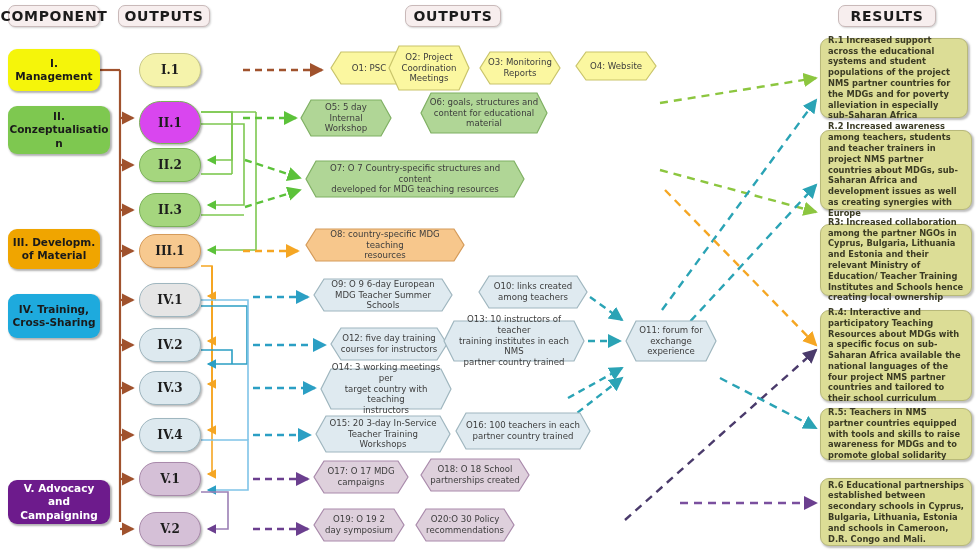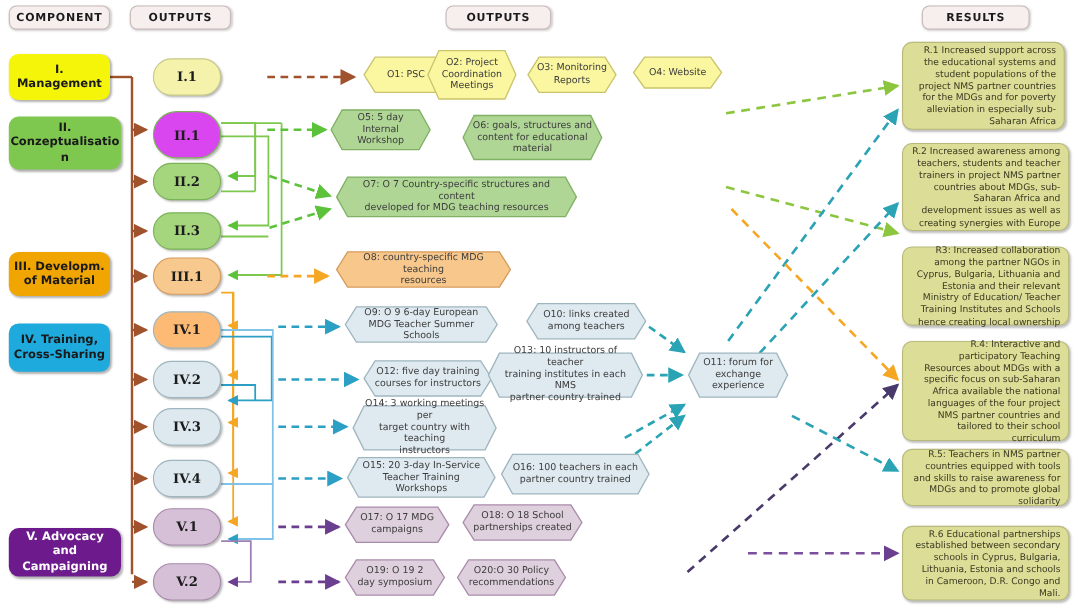--- a/index.html
+++ b/index.html
@@ -11,21 +11,21 @@
     overflow:hidden;
   }
   #stage{position:absolute;left:0;top:0;width:980px;height:554px;}
   #links{position:absolute;left:0;top:0;width:980px;height:554px;pointer-events:none;}
 
   .hdr{
     position:absolute;
     background:#f7eeee;
     border:1px solid #c9b9b9;
     border-radius:7px;
-    font-size:10px;
+    font-size:14px;
     font-weight:bold;
     letter-spacing:.7px;
     color:#1b1b1b;
     display:flex;align-items:center;justify-content:center;
     box-shadow:1px 1px 2px rgba(0,0,0,.18);
   }
 
   .comp{
     position:absolute;
     border-radius:9px;
@@ -65,27 +65,28 @@
     box-sizing:border-box;
     white-space:pre-line;
   }
 
   .res{
     position:absolute;
     background:#dcdd96;
     border:1px solid #b8b97a;
     border-radius:9px;
     display:flex;align-items:center;justify-content:center;
-    text-align:right;
+    text-align:left;
     font-size:8.3px;
     line-height:1.3;
     color:#3b3b24;
     padding:3px 7px;
     box-sizing:border-box;
     box-shadow:1.5px 1.5px 2px rgba(0,0,0,.25);
+    font-weight:bold;
   }
 </style>
 </head>
 <body>
 
 <div id="stage">
 
   <svg id="links" viewBox="0 0 980 554">
     <defs>
       <marker id="ah-brown" markerWidth="7" markerHeight="7" refX="5.2" refY="3" orient="auto">
@@ -210,21 +211,21 @@
 of Material</div>
     <div class="comp" style="left: 8px; top: 294px; width: 92px; height: 44px; background: rgb(30, 170, 221); color: rgb(26, 26, 26); white-space: pre-line;">IV. Training,
 Cross-Sharing</div>
     <div class="comp" style="left: 8px; top: 480px; width: 102px; height: 44px; background: rgb(109, 27, 140); color: rgb(255, 255, 255); white-space: pre-line;">V. Advocacy and
 Campaigning</div>
     <div class="act" style="left: 139px; top: 53px; width: 62px; height: 34px; background: rgb(245, 243, 171); border: 1.4px solid rgb(201, 201, 138);">I.1</div>
     <div class="act" style="left: 139px; top: 101px; width: 62px; height: 43px; background: #d946ef; border: 1.4px solid rgb(123, 179, 89);">II.1</div>
     <div class="act" style="left: 139px; top: 148px; width: 62px; height: 34px; background: rgb(165, 214, 126); border: 1.4px solid rgb(123, 179, 89);">II.2</div>
     <div class="act" style="left: 139px; top: 193px; width: 62px; height: 34px; background: rgb(165, 214, 126); border: 1.4px solid rgb(123, 179, 89);">II.3</div>
     <div class="act" style="left: 139px; top: 234px; width: 62px; height: 34px; background: rgb(247, 201, 143); border: 1.4px solid rgb(213, 155, 90);">III.1</div>
-    <div class="act" style="left: 139px; top: 283px; width: 62px; height: 34px; background: #fdba74; border: 1.4px solid rgb(159, 182, 191);">IV.1</div>
+    <div class="act" style="left: 139px; top: 283px; width: 62px; height: 34px; background: #e5e5e5; border: 1.4px solid rgb(159, 182, 191);">IV.1</div>
     <div class="act" style="left: 139px; top: 328px; width: 62px; height: 34px; background: rgb(221, 233, 239); border: 1.4px solid rgb(159, 182, 191);">IV.2</div>
     <div class="act" style="left: 139px; top: 371px; width: 62px; height: 34px; background: rgb(221, 233, 239); border: 1.4px solid rgb(159, 182, 191);">IV.3</div>
     <div class="act" style="left: 139px; top: 418px; width: 62px; height: 34px; background: rgb(221, 233, 239); border: 1.4px solid rgb(159, 182, 191);">IV.4</div>
     <div class="act" style="left: 139px; top: 462px; width: 62px; height: 34px; background: rgb(213, 192, 215); border: 1.4px solid rgb(169, 138, 171);">V.1</div>
     <div class="act" style="left: 139px; top: 512px; width: 62px; height: 34px; background: rgb(213, 192, 215); border: 1.4px solid rgb(169, 138, 171);">V.2</div>
     <div class="outwrap" style="left: 330px; top: 51px; width: 78px; height: 34px;">
       <svg width="78" height="34">
         <polygon points="11,1 67,1 77,17 67,33 11,33 1,17" fill="#fbf7a0" stroke="#c9c46a" stroke-width="1.2"></polygon>
       </svg>
       <div class="outtxt">O1: PSC</div>
@@ -250,21 +251,21 @@
       </svg>
       <div class="outtxt">O4: Website</div>
     </div>
     <div class="outwrap" style="left: 300px; top: 99px; width: 92px; height: 38px;">
       <svg width="92" height="38">
         <polygon points="11,1 81,1 91,19 81,37 11,37 1,19" fill="#b0d696" stroke="#7fb063" stroke-width="1.2"></polygon>
       </svg>
       <div class="outtxt">O5: 5 day Internal
 Workshop</div>
     </div>
-    <div class="outwrap" style="left: 420px; top: 104px; width: 128px; height: 42px;">
+    <div class="outwrap" style="left: 420px; top: 92px; width: 128px; height: 42px;">
       <svg width="128" height="42">
         <polygon points="11,1 117,1 127,21 117,41 11,41 1,21" fill="#b0d696" stroke="#7fb063" stroke-width="1.2"></polygon>
       </svg>
       <div class="outtxt">O6: goals, structures and
 content for educational
 material</div>
     </div>
     <div class="outwrap" style="left: 305px; top: 160px; width: 220px; height: 38px;">
       <svg width="220" height="38">
         <polygon points="11,1 209,1 219,19 209,37 11,37 1,19" fill="#b0d696" stroke="#7fb063" stroke-width="1.2"></polygon>

